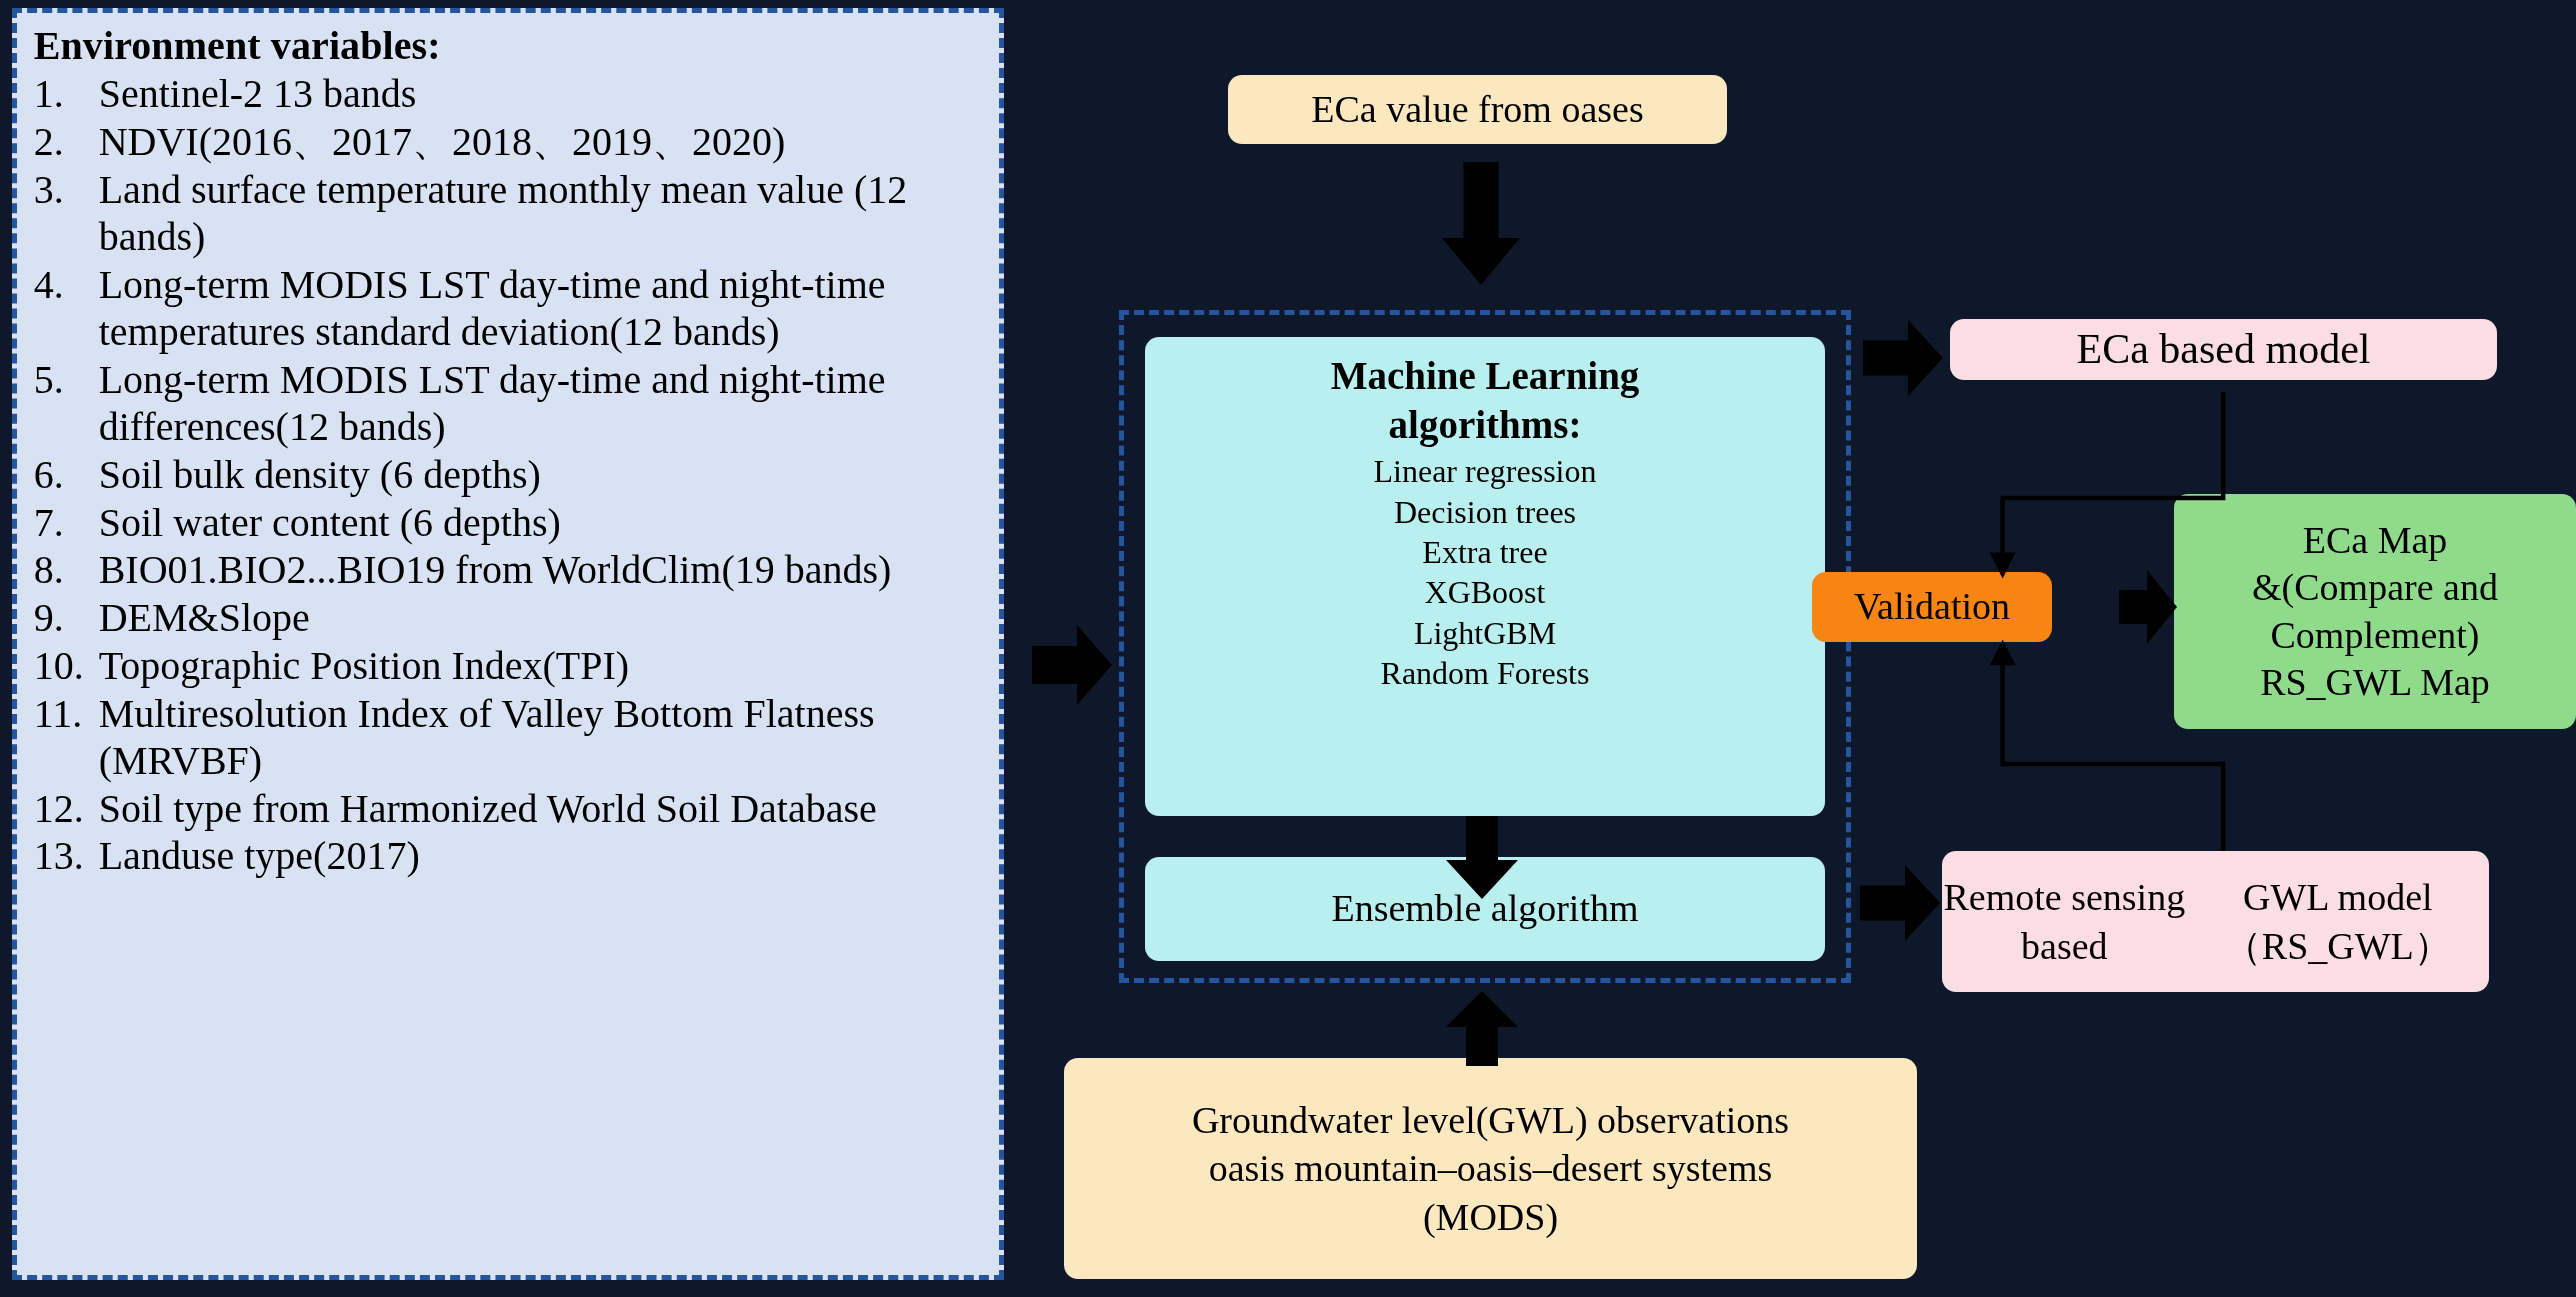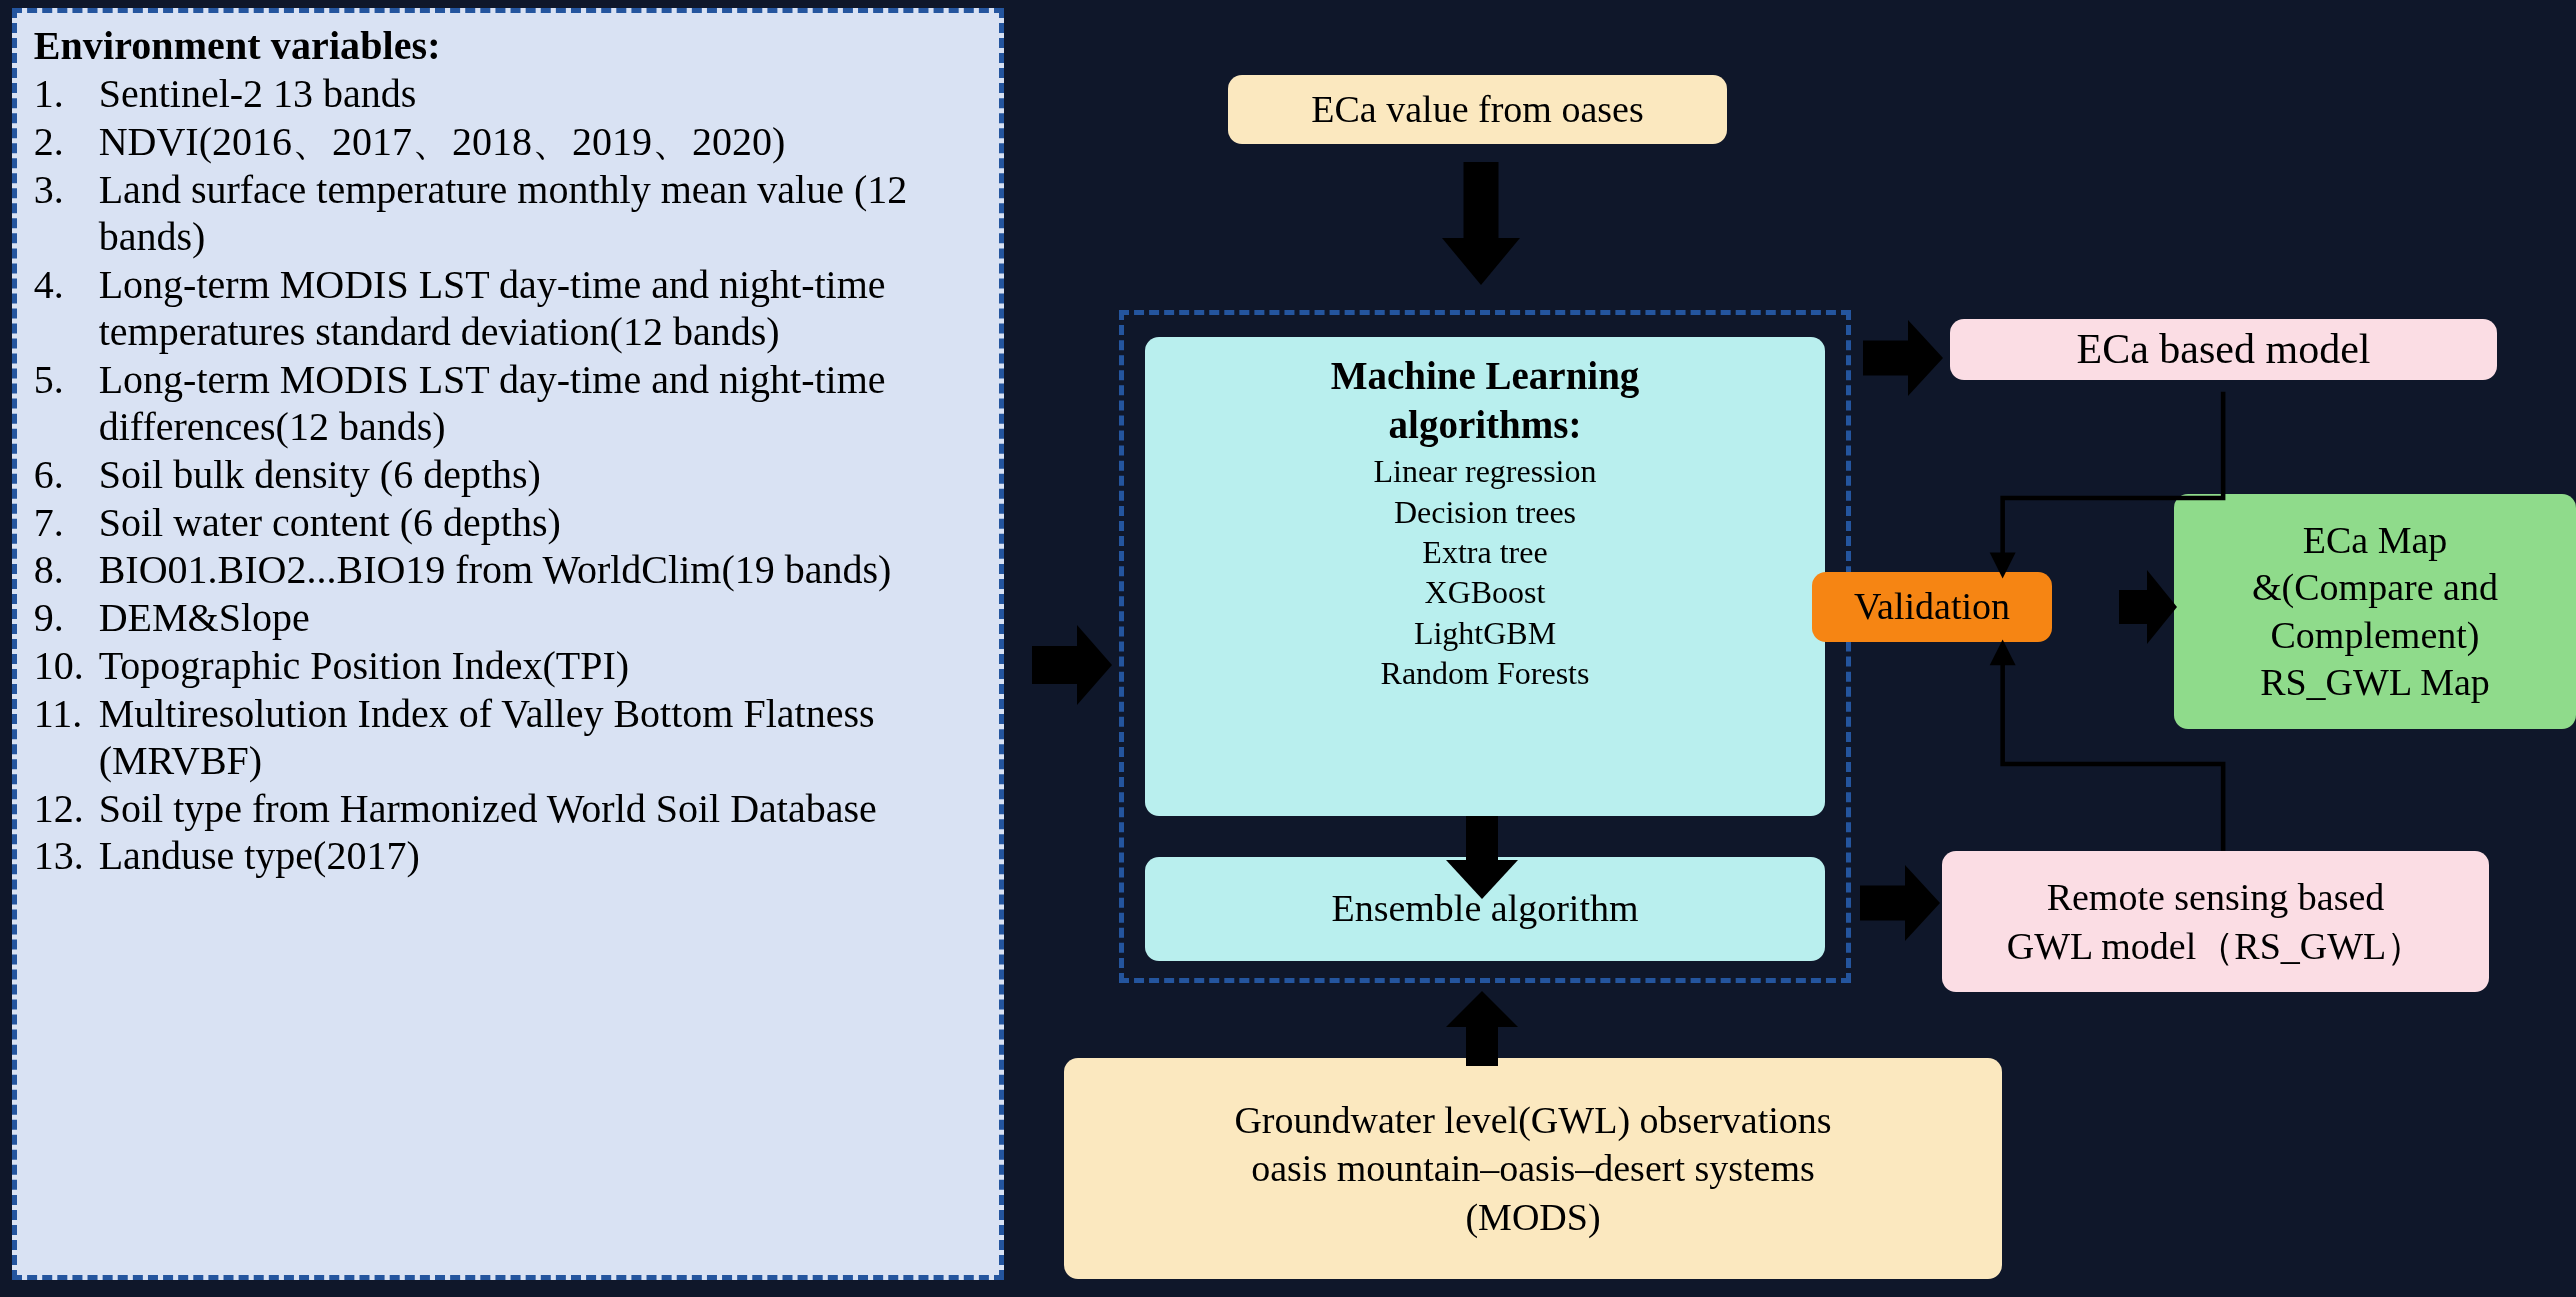--- a/index.html
+++ b/index.html
@@ -105,21 +105,21 @@
   #ensemble-box{
     left:1145px; top:857px;
     width:680px; height:104px;
     background:#b9efee;
     font-size:38px;
   }
 
   
   #gwl-obs-box{
     left:1064px; top:1058px;
-    width:938px; height:221px;
+    width:853px; height:221px;
     background:#fbe8bf;
     font-size:38px;
     flex-direction:column;
   }
   #gwl-obs-box div{line-height:1.28;}
 
   
   #eca-model-box{
     left:1950px; top:319px;
     width:547px; height:61px;
@@ -138,21 +138,21 @@
     background:#8fdb8b;
     font-size:38px;
     flex-direction:column;
   }
   #map-box div{line-height:1.24;}
   #rs-gwl-box{
     left:1942px; top:851px;
     width:547px; height:141px;
     background:#fbdde4;
     font-size:38px;
-    flex-direction:column;
+    flex-direction:row;
   }
   #rs-gwl-box div{line-height:1.28;}
 
   
   .arrow{position:absolute;}
   .arrow .shaft{position:absolute;background:#000;}
   .arrow .head{position:absolute;width:0;height:0;}
 
   
   .arrow-right .shaft{left:0;top:50%;transform:translateY(-50%);}

